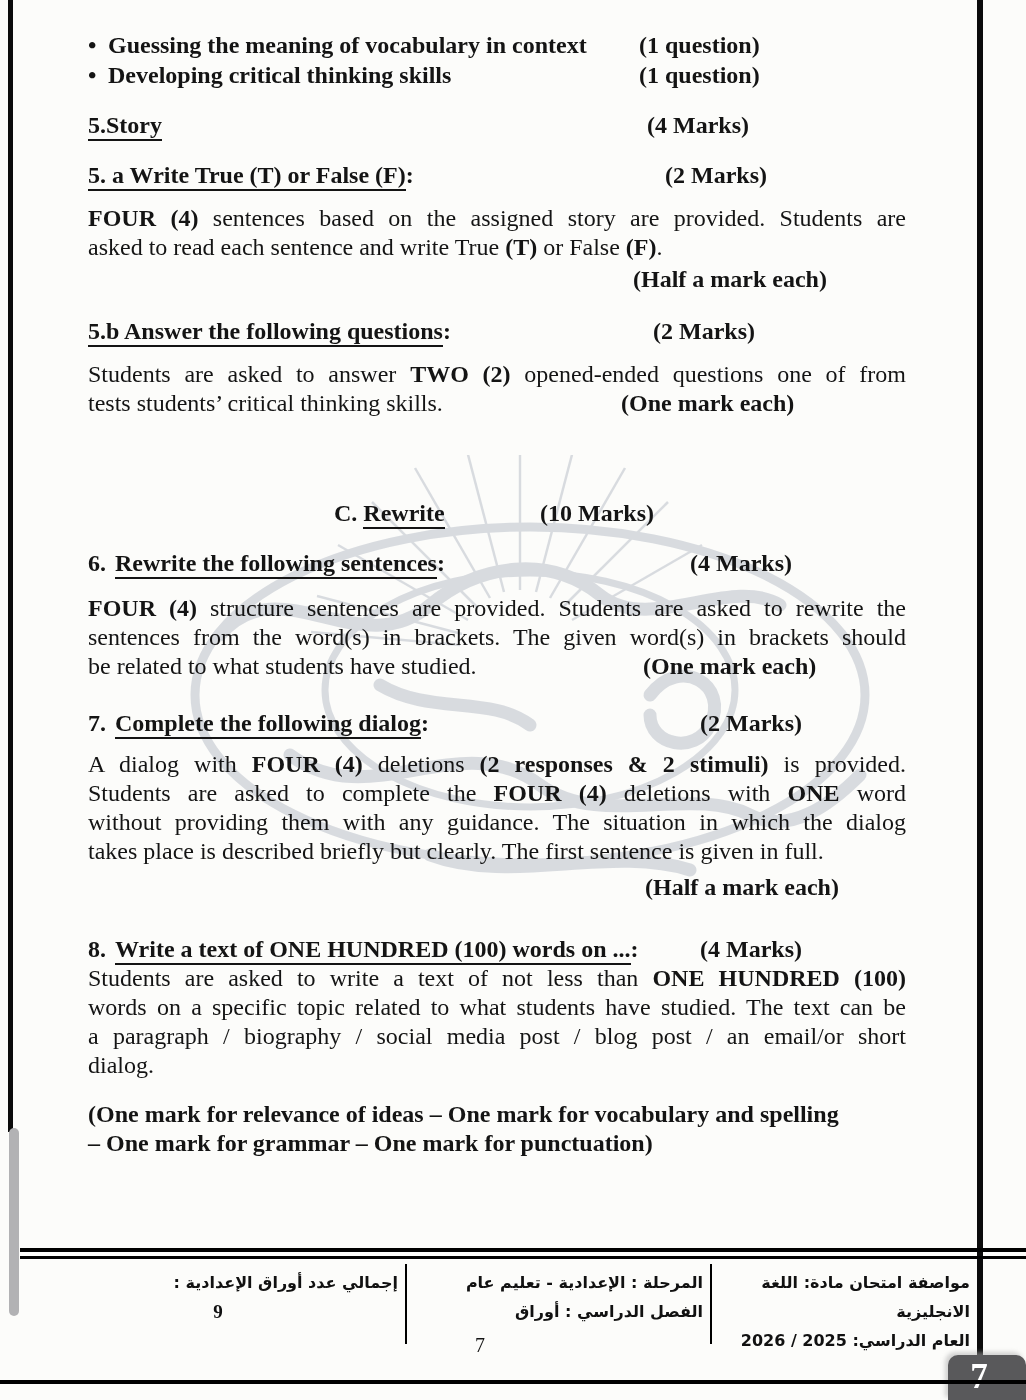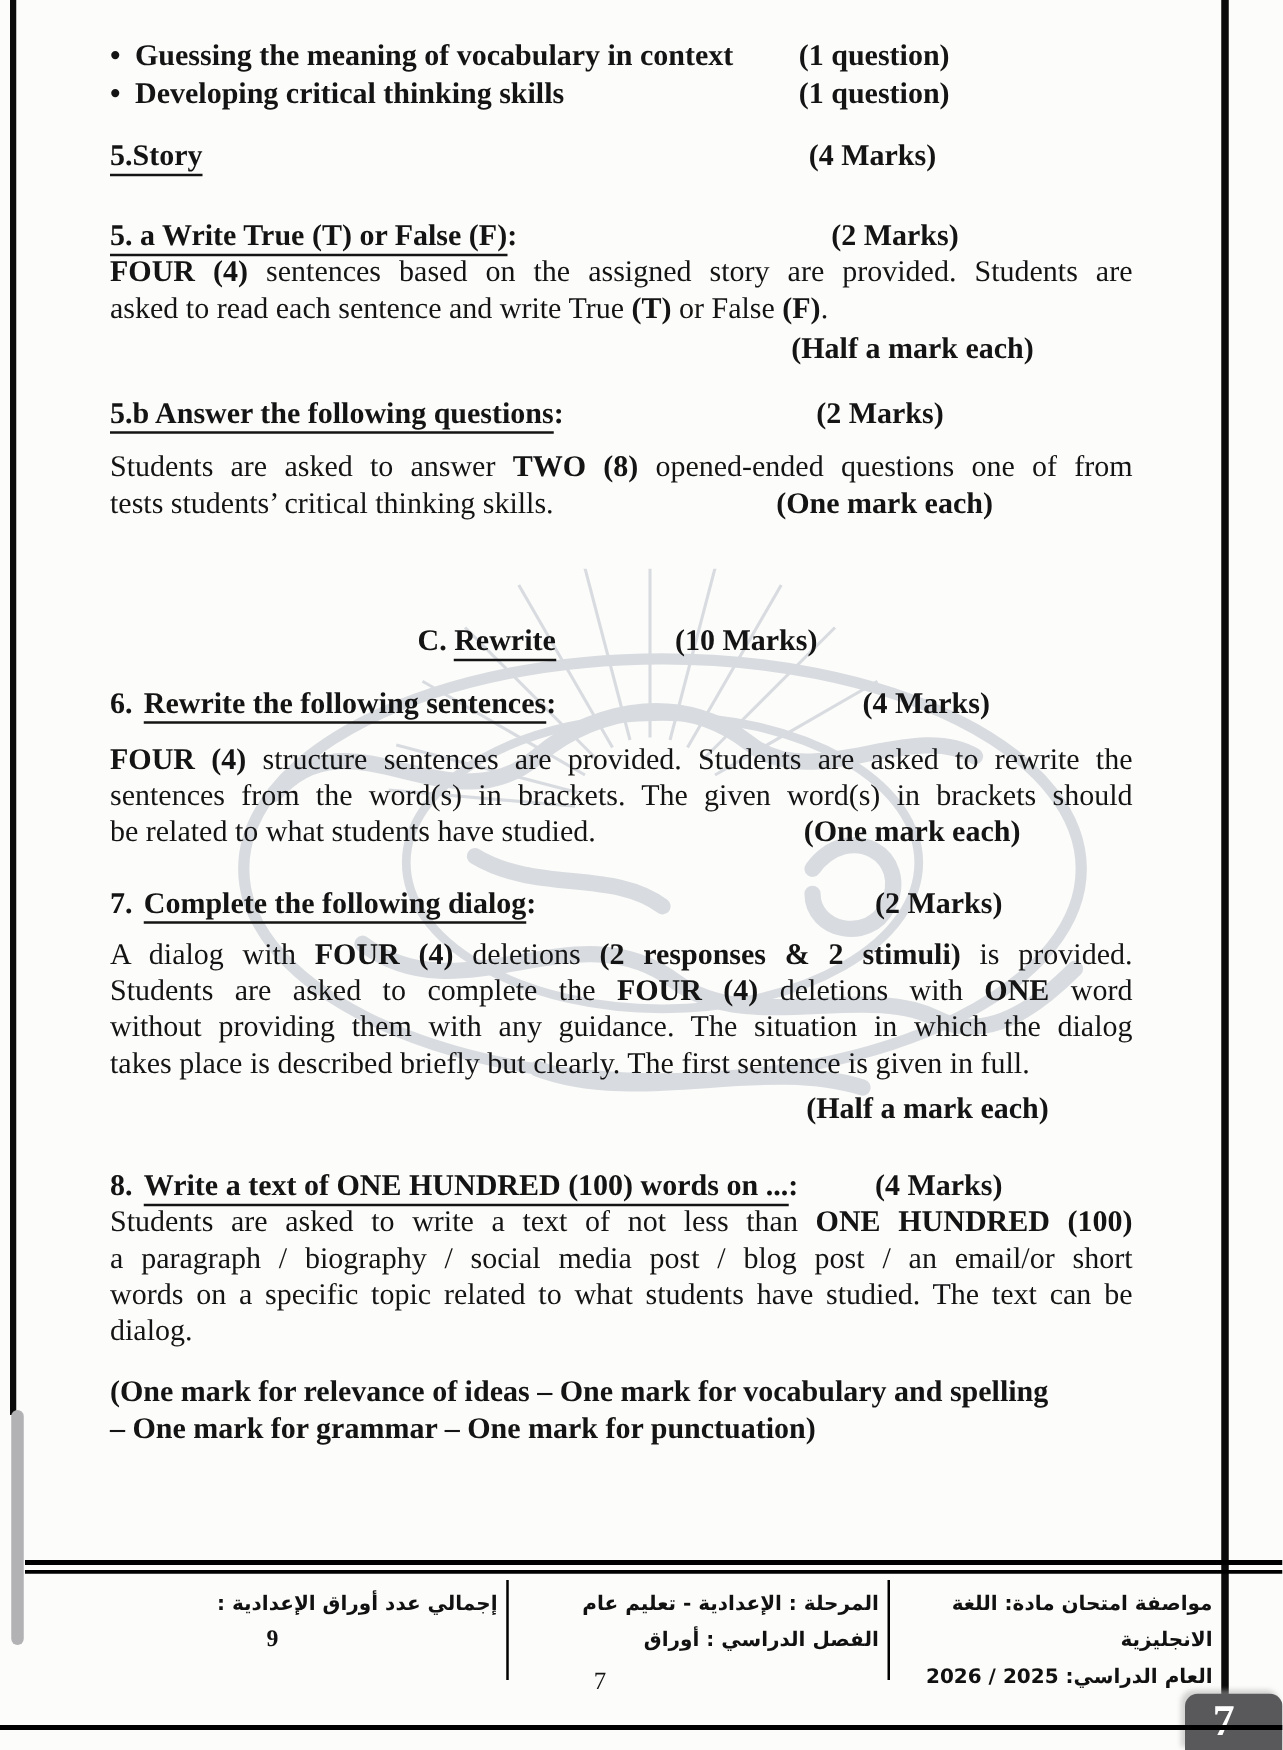--- a/index.html
+++ b/index.html
@@ -20,21 +20,21 @@
   .b{font-weight:bold;}
   .u{border-bottom:2px solid #141414;padding-bottom:1px;}
   .mk{position:absolute;top:0;font-weight:bold;}
   .bullet{display:inline-block;width:20px;font-weight:bold;}
   .num{font-weight:bold;margin-right:9px;}
   .title{font-weight:bold;}
   .colon{font-weight:bold;}
   .r-b1{top:16px;}  .r-b1 .mk{left:551px;}
   .r-b2{top:46px;}  .r-b2 .mk{left:551px;}
   .r-story{top:96px;} .r-story .mk{left:559px;}
-  .r-5a{top:160px;}   .r-5a .mk{left:577px;}
+  .r-5a{top:146px;}   .r-5a .mk{left:577px;}
   .r-5b{top:302px;}   .r-5b .mk{left:565px;}
   .r-wr{top:484px;}   .r-wr .wr-lab{margin-left:246px;} .r-wr .mk{left:452px;}
   .r-6{top:534px;}    .r-6 .mk{left:602px;}
   .r-7{top:694px;}    .r-7 .mk{left:612px;}
   .r-8{top:908px;margin-top:12px;}    .r-8 .mk{left:612px;}
   .para{position:absolute;left:0;width:818px;line-height:29px;}
   .p-5a{top:190px;} .p-5b{top:346px;} .p-6{top:580px;} .p-7{top:736px;} .p-8{top:950px;}
   .p-fin{top:1086px;font-weight:bold;}
   .line{height:29px;text-align:left;}
   .line.j{text-align:justify;text-align-last:justify;}
@@ -121,21 +121,21 @@
       <div class="line j"><span class="b">FOUR (4)</span><span> sentences based on the assigned story are provided. Students are</span></div>
       <div class="line"><span>asked to read each sentence and write True </span><span class="b">(T)</span><span> or False </span><span class="b">(F)</span><span>.</span></div>
     </div>
   <div class="note n5a">(Half a mark each)</div>
 
   <div class="row r-5b">
     <span class="title u">5.b Answer the following questions</span><span class="colon">:</span>
     <span class="mk">(2 Marks)</span>
   </div>
   <div class="para p-5b">
-    <div class="line j"><span>Students are asked to answer </span><span class="b">TWO (8)</span><span> opened-ended questions one of from</span></div>
+    <div class="line j"><span>Students are asked to answer </span><span class="b">TWO (2)</span><span> opened-ended questions one of from</span></div>
       <div class="line"><span>tests students’ critical thinking skills.</span></div>
       <span class="abs-note n5b">(One mark each)</span>
   </div>
 
   <div class="row r-wr">
     <span class="wr-lab"><span class="b">C.</span> <span class="title u">Rewrite</span></span>
     <span class="mk">(10 Marks)</span>
   </div>
 
   <div class="row r-6">
@@ -160,22 +160,22 @@
       <div class="line"><span>takes place is described briefly but clearly. The first sentence is given in full.</span></div>
     </div>
   <div class="note n7">(Half a mark each)</div>
 
   <div class="row r-8">
     <span class="num">8.</span><span class="title u">Write a text of ONE HUNDRED (100) words on ...</span><span class="colon">:</span>
     <span class="mk">(4 Marks)</span>
   </div>
   <div class="para p-8">
       <div class="line j"><span>Students are asked to write a text of not less than </span><span class="b">ONE HUNDRED (100)</span></div>
+      <div class="line j"><span>words on a specific topic related to what students have studied. The text can be</span></div>
       <div class="line j"><span>a paragraph / biography / social media post / blog post / an email/or short</span></div>
-      <div class="line j"><span>words on a specific topic related to what students have studied. The text can be</span></div>
       <div class="line"><span>dialog.</span></div>
     </div>
 
   <div class="para p-fin">
       <div class="line"><span>(One mark for relevance of ideas – One mark for vocabulary and spelling</span></div>
       <div class="line"><span>– One mark for grammar – One mark for punctuation)</span></div>
     </div>
 </div>
 
 <div class="rule-double"></div>

